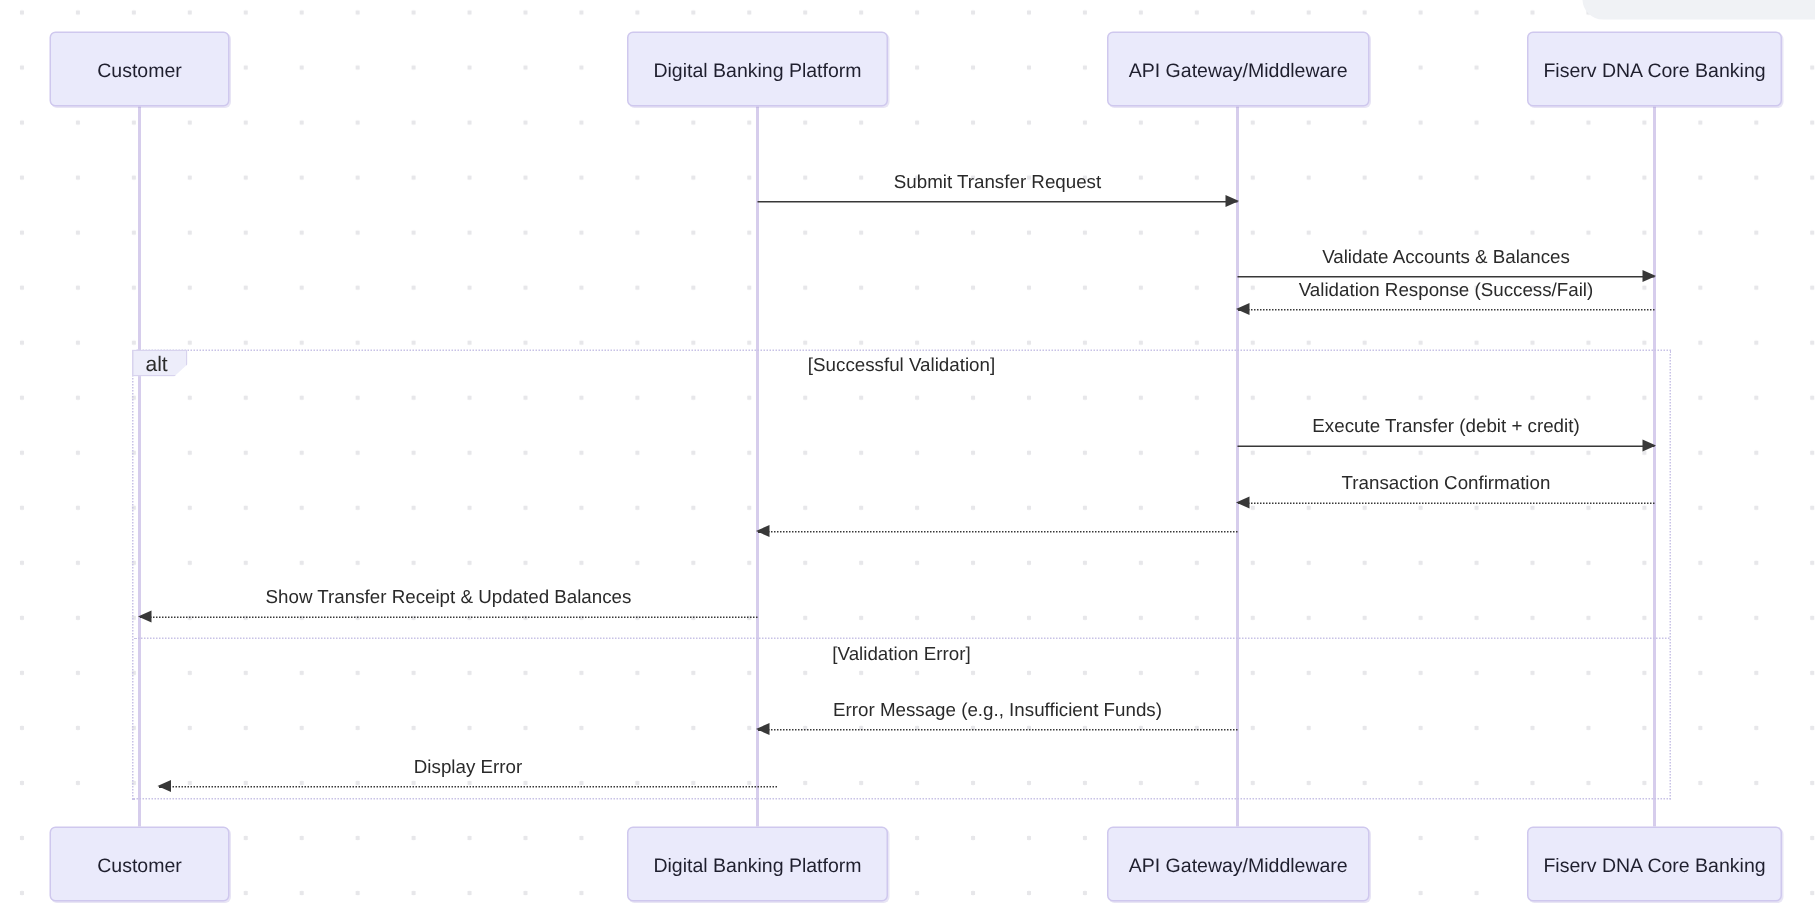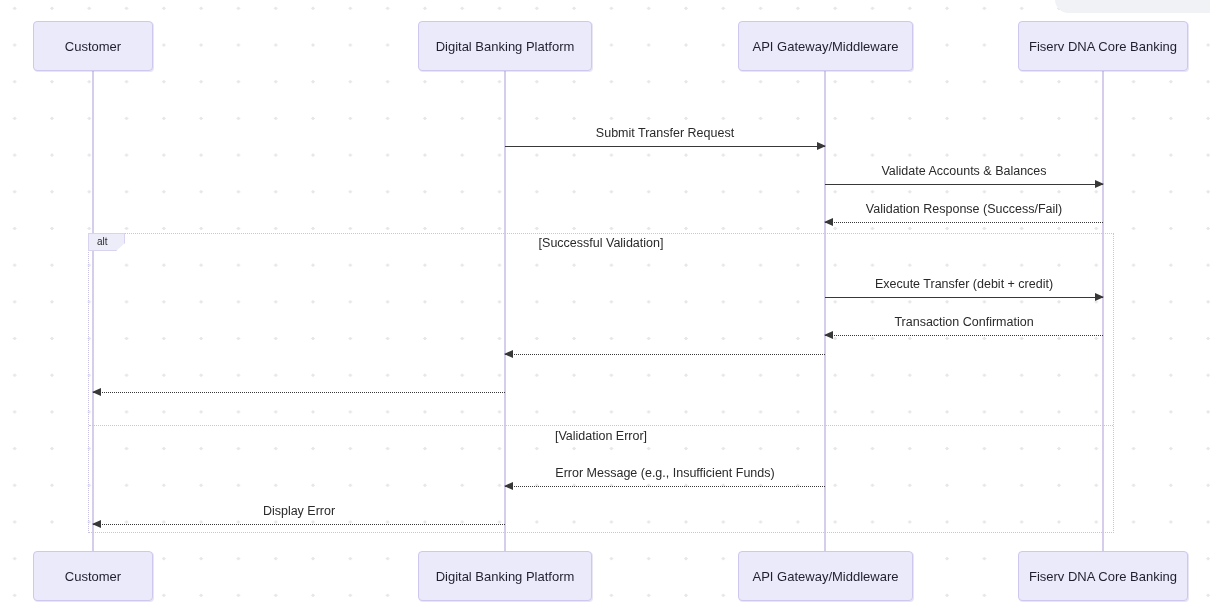--- a/index.html
+++ b/index.html
@@ -33,21 +33,21 @@
   .arr.right{right:-1px;border-top:4.5px solid transparent;border-bottom:4.5px solid transparent;border-left:9px solid #383838;}
   .arr.left{left:-1px;border-top:4.5px solid transparent;border-bottom:4.5px solid transparent;border-right:9px solid #383838;}
   .alt-frame{
     position:absolute;left:88px;top:233px;width:1026px;height:300px;box-sizing:border-box;
     border:1.5px dotted #c8c2e6;z-index:3;pointer-events:none;
   }
   .alt-tab{
     position:absolute;left:-1px;top:-1px;width:37px;height:18px;box-sizing:border-box;
     background:#ededfa;border:1px solid #d8d3ee;
     clip-path:polygon(0 0,100% 0,100% 55%,76% 100%,0 100%);
-    font-size:10px;line-height:16px;padding-left:8px;color:#2a2a2a;
+    font-size:14px;line-height:16px;padding-left:8px;color:#2a2a2a;
   }
   .alt-cond{
     position:absolute;left:0;width:100%;text-align:center;
     font-size:12.5px;color:#2a2a2a;white-space:nowrap;
   }
   .alt-divider{position:absolute;left:0;top:191px;width:100%;border-top:1.5px dotted #c8c2e6;}
 </style>
 </head>
 <body>
 
@@ -80,35 +80,35 @@
       <span>Digital Banking Platform</span>
     </div>
   <div class="actor" style="left:738px;top:551px;width:175px">
       <span>API Gateway/Middleware</span>
     </div>
   <div class="actor" style="left:1018px;top:551px;width:170px">
       <span>Fiserv DNA Core Banking</span>
     </div>
 
 
-  <div class="msg" style="left:505px;top:124px;width:320px">
+  <div class="msg" style="left:505px;top:112px;width:320px">
     <div class="msg-label">Submit Transfer Request</div>
     <div class="msg-line solid">
         <span class="arr right"></span>
       </div>
   </div>
 
   <div class="msg" style="left:825px;top:162px;width:278px">
     <div class="msg-label">Validate Accounts &amp; Balances</div>
     <div class="msg-line solid">
         <span class="arr right"></span>
       </div>
   </div>
 
-  <div class="msg" style="left:825px;top:200px;width:278px">
+  <div class="msg" style="left:825px;top:184px;width:278px">
     <div class="msg-label">Validation Response (Success/Fail)</div>
     <div class="msg-line dashed">
         <span class="arr left"></span>
       </div>
   </div>
 
   <div class="msg" style="left:825px;top:275px;width:278px">
     <div class="msg-label">Execute Transfer (debit + credit)</div>
     <div class="msg-line solid">
         <span class="arr right"></span>
@@ -122,33 +122,34 @@
       </div>
   </div>
 
   <div class="msg" style="left:505px;top:351px;width:320px">
     <div class="msg-line dashed">
         <span class="arr left"></span>
       </div>
   </div>
 
   <div class="msg" style="left:93px;top:389px;width:412px">
+    <div class="msg-label">Show Transfer Receipt &amp; Updated Balances</div>
     <div class="msg-line dashed">
         <span class="arr left"></span>
       </div>
   </div>
 
   <div class="msg" style="left:505px;top:464px;width:320px">
     <div class="msg-label">Error Message (e.g., Insufficient Funds)</div>
     <div class="msg-line dashed">
         <span class="arr left"></span>
       </div>
   </div>
 
-  <div class="msg" style="left:93px;top:502px;width:412px">
+  <div class="msg" style="left:106px;top:502px;width:412px">
     <div class="msg-label">Display Error</div>
     <div class="msg-line dashed">
         <span class="arr left"></span>
       </div>
   </div>
 
   <div class="alt-frame">
     <div class="alt-tab">alt</div>
     <div class="alt-cond" style="top:2px">[Successful Validation]</div>
     <div class="alt-divider"></div>

